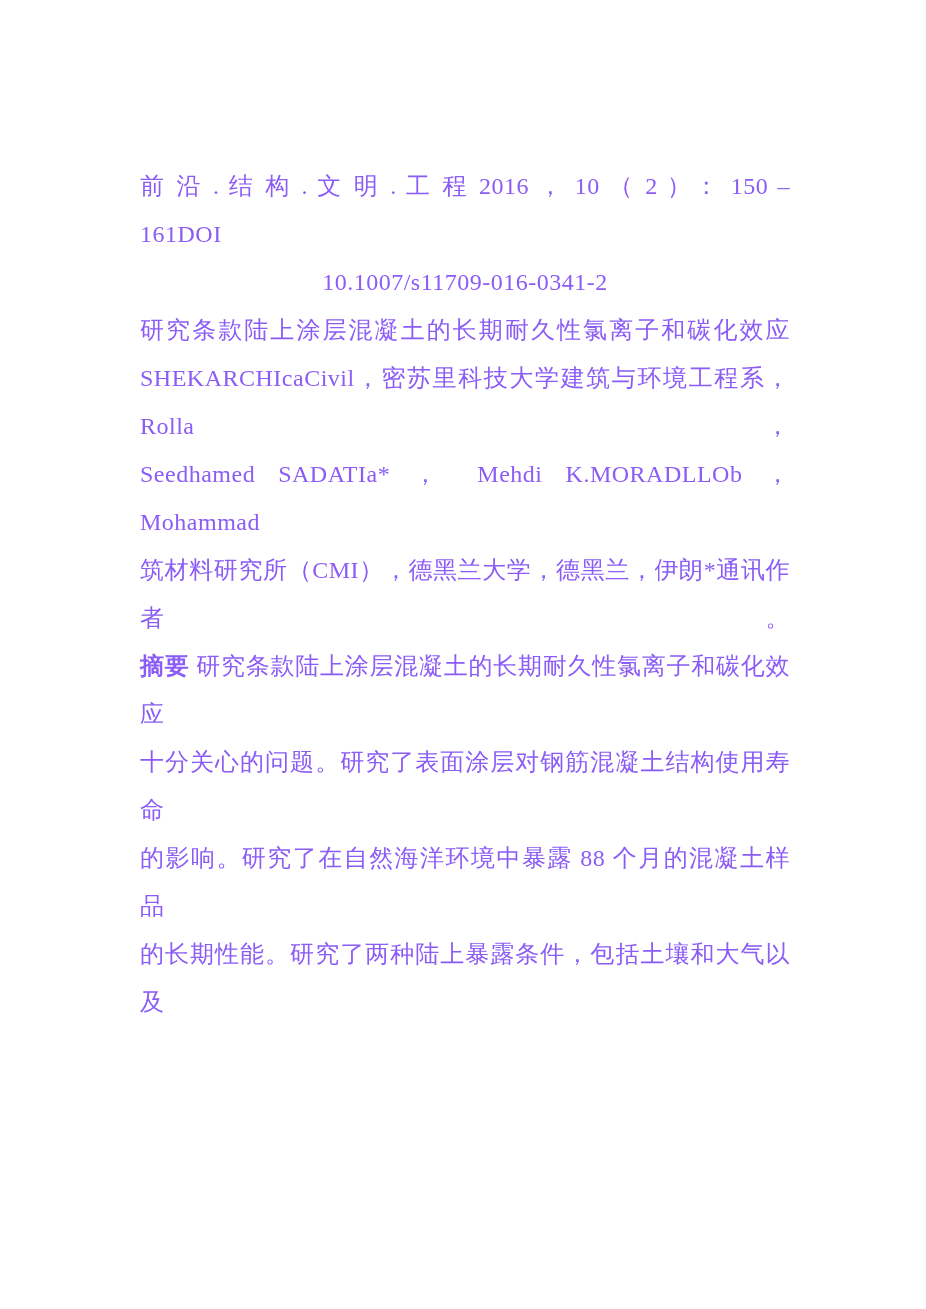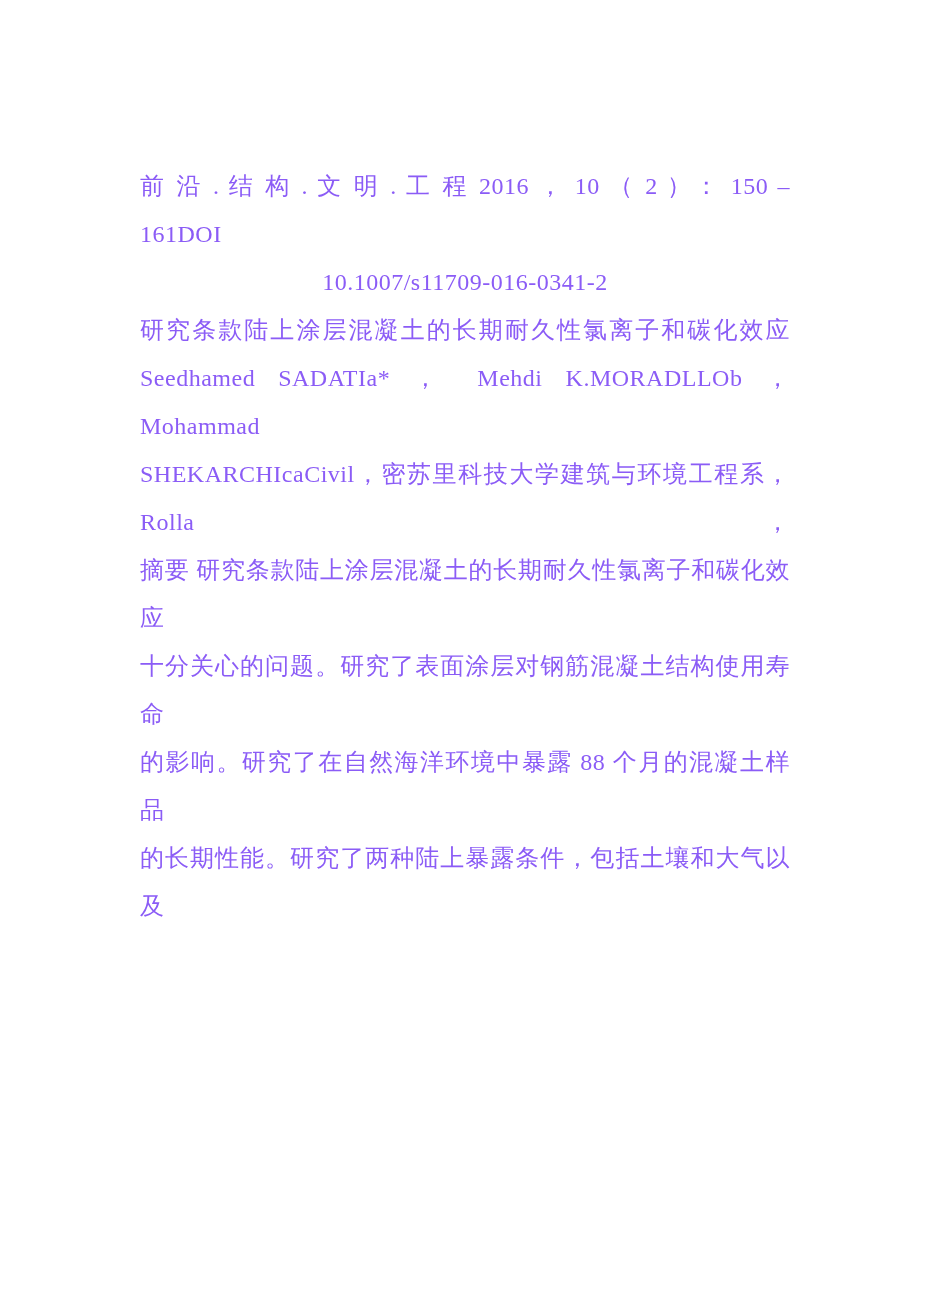--- a/index.html
+++ b/index.html
@@ -24,29 +24,30 @@
     width: 100%;
     min-height: 48px;
     text-align: center;
     letter-spacing: 0.5px;
   }
   .line.just {
     text-align: justify;
     text-align-last: justify;
   }
   .b {
-    font-weight: normal;
+    font-weight: bold;
   }
 </style>
 </head>
 <body>
 
 <div class="page" style="background: rgb(255, 255, 255); color: #8b5cf6;">
     <div class="line just"><span>前 沿 . 结 构 . 文 明 . 工 程  2016 ， 10 （ 2 ）： 150 – 161DOI</span></div>
     <div class="line"><span>10.1007/s11709-016-0341-2</span></div>
     <div class="line just"><span>研究条款陆上涂层混凝土的长期耐久性氯离子和碳化效应</span></div>
+    <div class="line just"><span>SHEKARCHIcaCivil，密苏里科技大学建筑与环境工程系，Rolla，</span></div>
     <div class="line just"><span>Seedhamed SADATIa* ， Mehdi K.MORADLLOb ， Mohammad</span></div>
-    <div class="line just"><span>SHEKARCHIcaCivil，密苏里科技大学建筑与环境工程系，Rolla，</span></div>
+    <div class="line just"><span>筑材料研究所（CMI），德黑兰大学，德黑兰，伊朗*通讯作者。</span></div>
     <div class="line just"><span class="b">摘要</span><span> 研究条款陆上涂层混凝土的长期耐久性氯离子和碳化效应</span></div>
     <div class="line just"><span>十分关心的问题。研究了表面涂层对钢筋混凝土结构使用寿命</span></div>
     <div class="line just"><span>的影响。研究了在自然海洋环境中暴露 88 个月的混凝土样品</span></div>
     <div class="line just"><span>的长期性能。研究了两种陆上暴露条件，包括土壤和大气以及</span></div>
   </div>
 
 </body></html>

